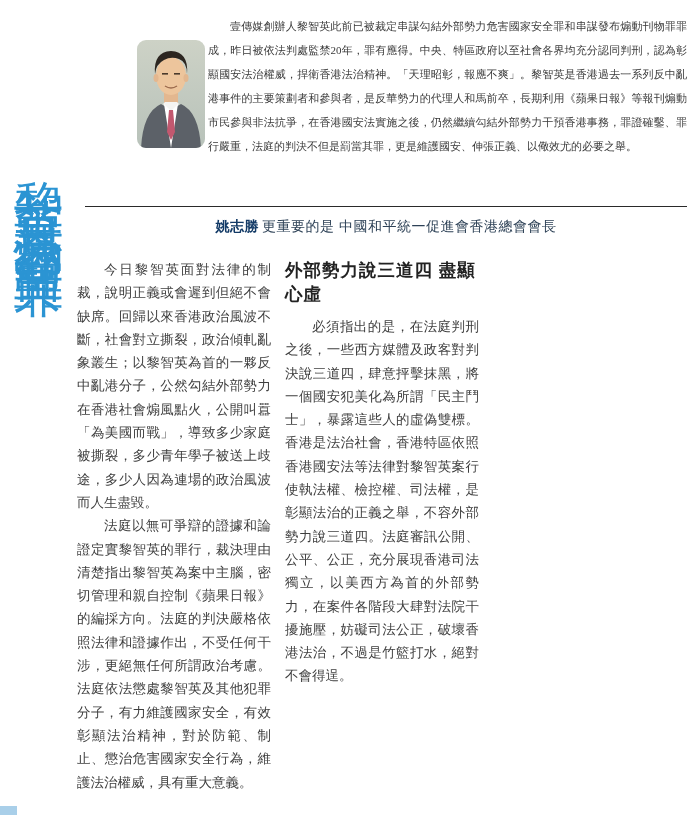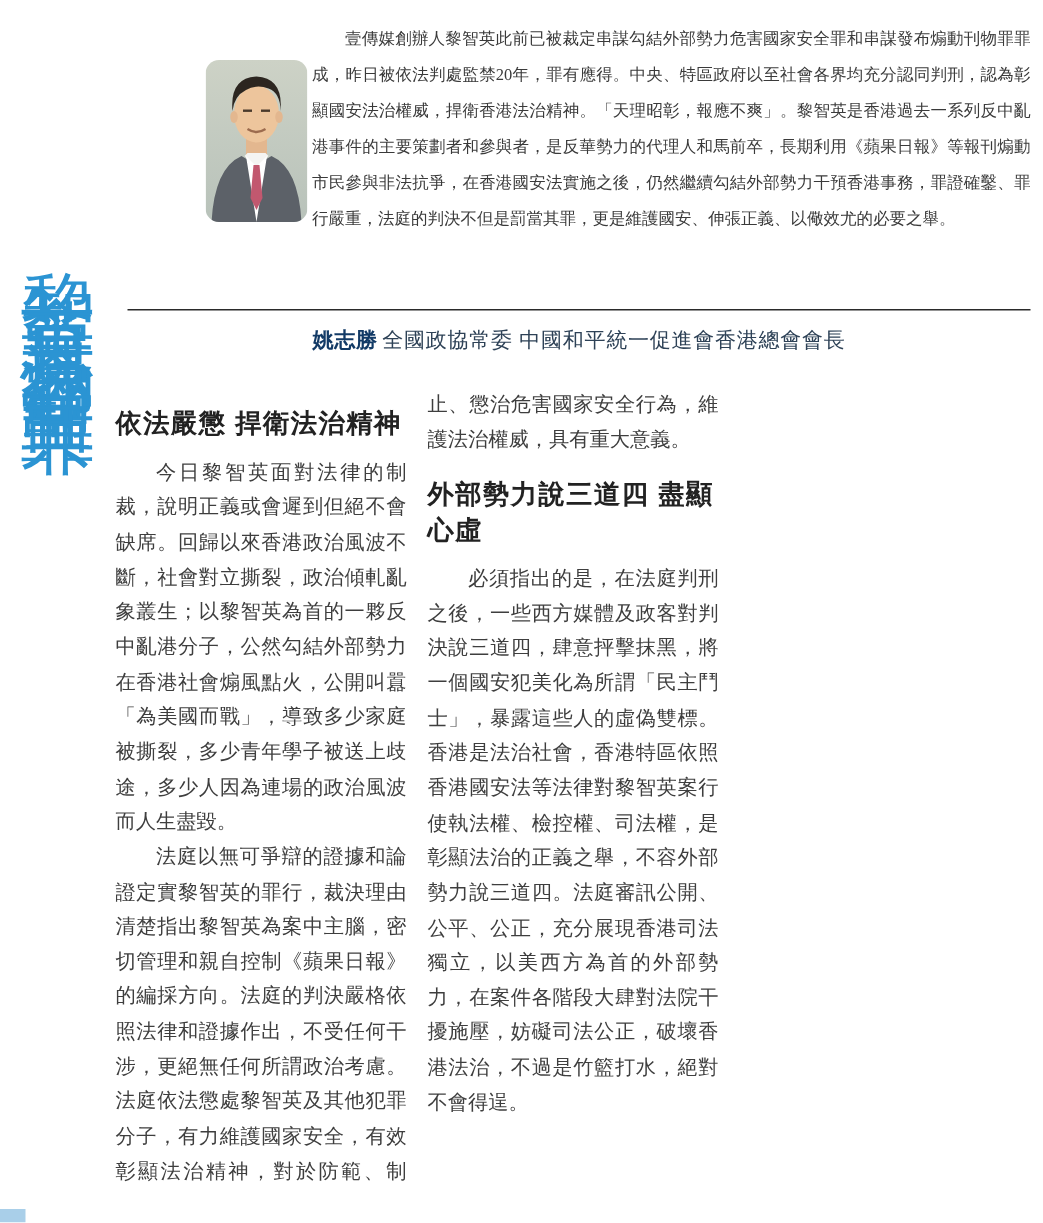--- a/index.html
+++ b/index.html
@@ -101,25 +101,24 @@
         <path d="M32 70 L36 70 L38 92 L34 100 L30 92 Z" fill="#c2586f"></path>
       </svg>
     </span>
   </div>
   <p class="intro-text">壹傳媒創辦人黎智英此前已被裁定串謀勾結外部勢力危害國家安全罪和串謀發布煽動刊物罪罪成，昨日被依法判處監禁20年，罪有應得。中央、特區政府以至社會各界均充分認同判刑，認為彰顯國安法治權威，捍衛香港法治精神。「天理昭彰，報應不爽」。黎智英是香港過去一系列反中亂港事件的主要策劃者和參與者，是反華勢力的代理人和馬前卒，長期利用《蘋果日報》等報刊煽動市民參與非法抗爭，在香港國安法實施之後，仍然繼續勾結外部勢力干預香港事務，罪證確鑿、罪行嚴重，法庭的判決不但是罰當其罪，更是維護國安、伸張正義、以儆效尤的必要之舉。</p>
 </div>
 
 <div class="divider"></div>
 
 <div class="author-line">
-  <span class="author-name">姚志勝</span><span>全國政協常委 中國和平統一促進會香港總會會長</span>
+  <span class="author-name">姚志勝</span><span>更重要的是 中國和平統一促進會香港總會會長</span>
 </div>
 
 <div class="body-cols">
-  <h2>依法嚴懲 捍衛法治精神</h2>
   <p>今日黎智英面對法律的制裁，說明正義或會遲到但絕不會缺席。回歸以來香港政治風波不斷，社會對立撕裂，政治傾軋亂象叢生；以黎智英為首的一夥反中亂港分子，公然勾結外部勢力在香港社會煽風點火，公開叫囂「為美國而戰」，導致多少家庭被撕裂，多少青年學子被送上歧途，多少人因為連場的政治風波而人生盡毀。</p>
   <p>法庭以無可爭辯的證據和論證定實黎智英的罪行，裁決理由清楚指出黎智英為案中主腦，密切管理和親自控制《蘋果日報》的編採方向。法庭的判決嚴格依照法律和證據作出，不受任何干涉，更絕無任何所謂政治考慮。法庭依法懲處黎智英及其他犯罪分子，有力維護國家安全，有效彰顯法治精神，對於防範、制止、懲治危害國家安全行為，維護法治權威，具有重大意義。</p>
   <h2>外部勢力說三道四 盡顯心虛</h2>
   <p>必須指出的是，在法庭判刑之後，一些西方媒體及政客對判決說三道四，肆意抨擊抹黑，將一個國安犯美化為所謂「民主鬥士」，暴露這些人的虛偽雙標。香港是法治社會，香港特區依照香港國安法等法律對黎智英案行使執法權、檢控權、司法權，是彰顯法治的正義之舉，不容外部勢力說三道四。法庭審訊公開、公平、公正，充分展現香港司法獨立，以美西方為首的外部勢力，在案件各階段大肆對法院干擾施壓，妨礙司法公正，破壞香港法治，不過是竹籃打水，絕對不會得逞。</p>
 
 </div>
 
 <div class="corner-mark"></div>
 
 </body></html>

